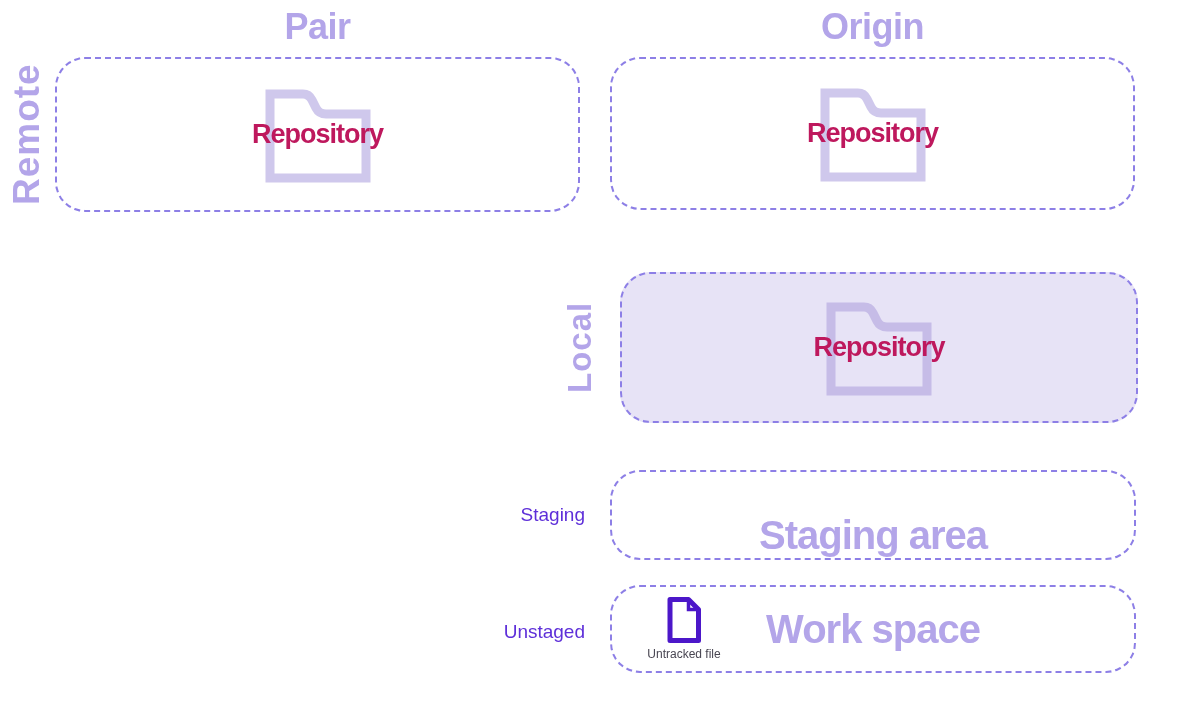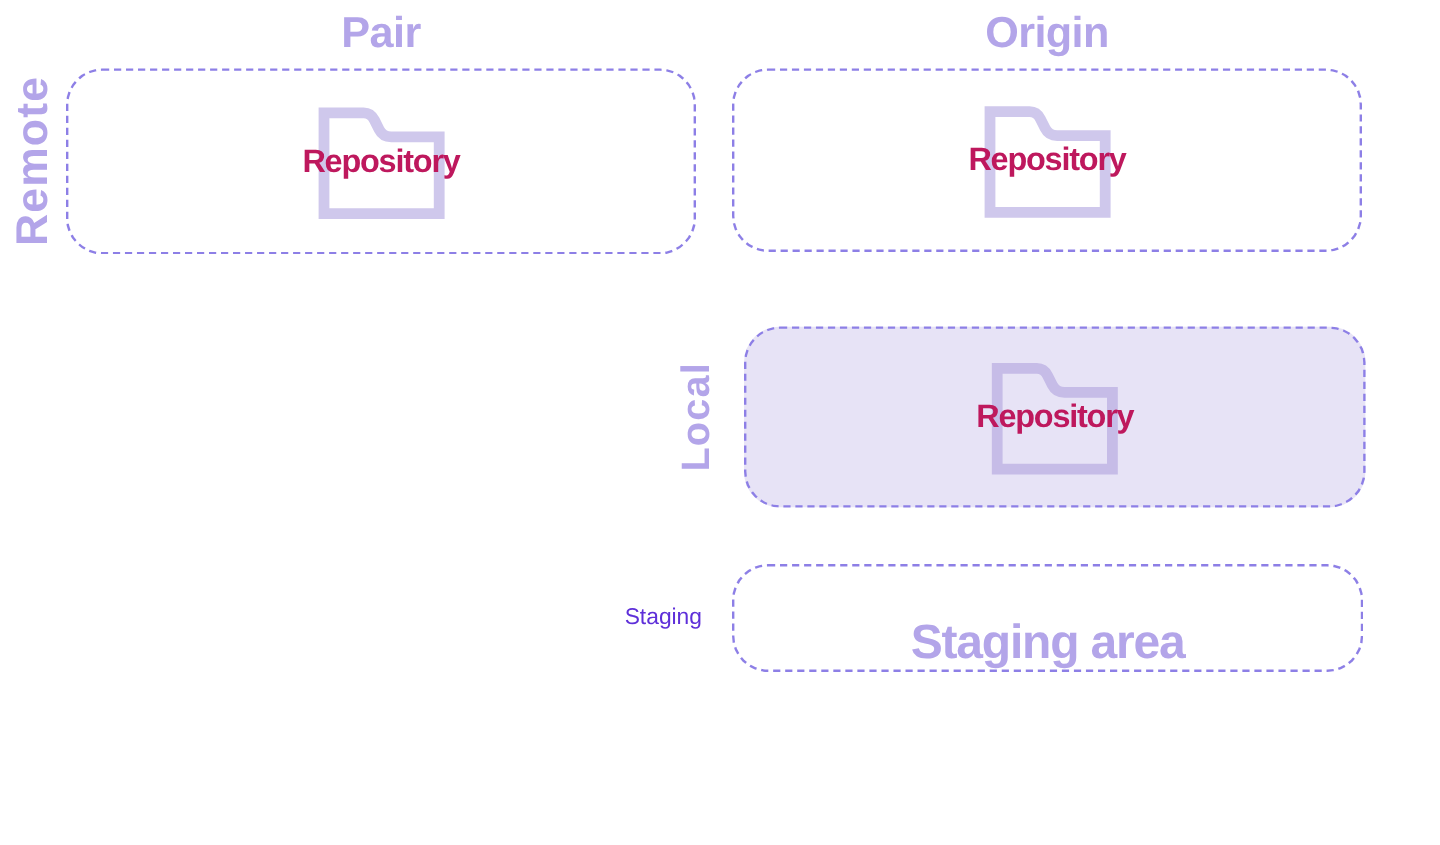--- a/index.html
+++ b/index.html
@@ -154,15 +154,26 @@
       <span class="repo-label">Repository</span>
     </div>
   </div>
 
   <div class="row-label staged">Staging</div>
 
   <div class="dashed-box staging-box">
     <span class="area-title">Staging area</span>
   </div>
 
+  <div class="row-label unstaged">Unstaged</div>
 
+  <div class="dashed-box workspace-box">
+    <div class="untracked">
+      <svg width="38" height="48" viewBox="0 0 38 48">
+        <path d="M5 3.5 H23.5 L33.5 13.5 V44.5 H5 Z" fill="#ffffff" stroke="#4c17c9" stroke-width="5" stroke-linejoin="round"></path>
+        <path d="M23.5 3.5 V13.5 H33.5" fill="none" stroke="#4c17c9" stroke-width="3.5"></path>
+      </svg>
+      <span class="untracked-caption">Untracked file</span>
+    </div>
+    <span class="area-title">Work space</span>
+  </div>
 
 </div>
 
 </body></html>

